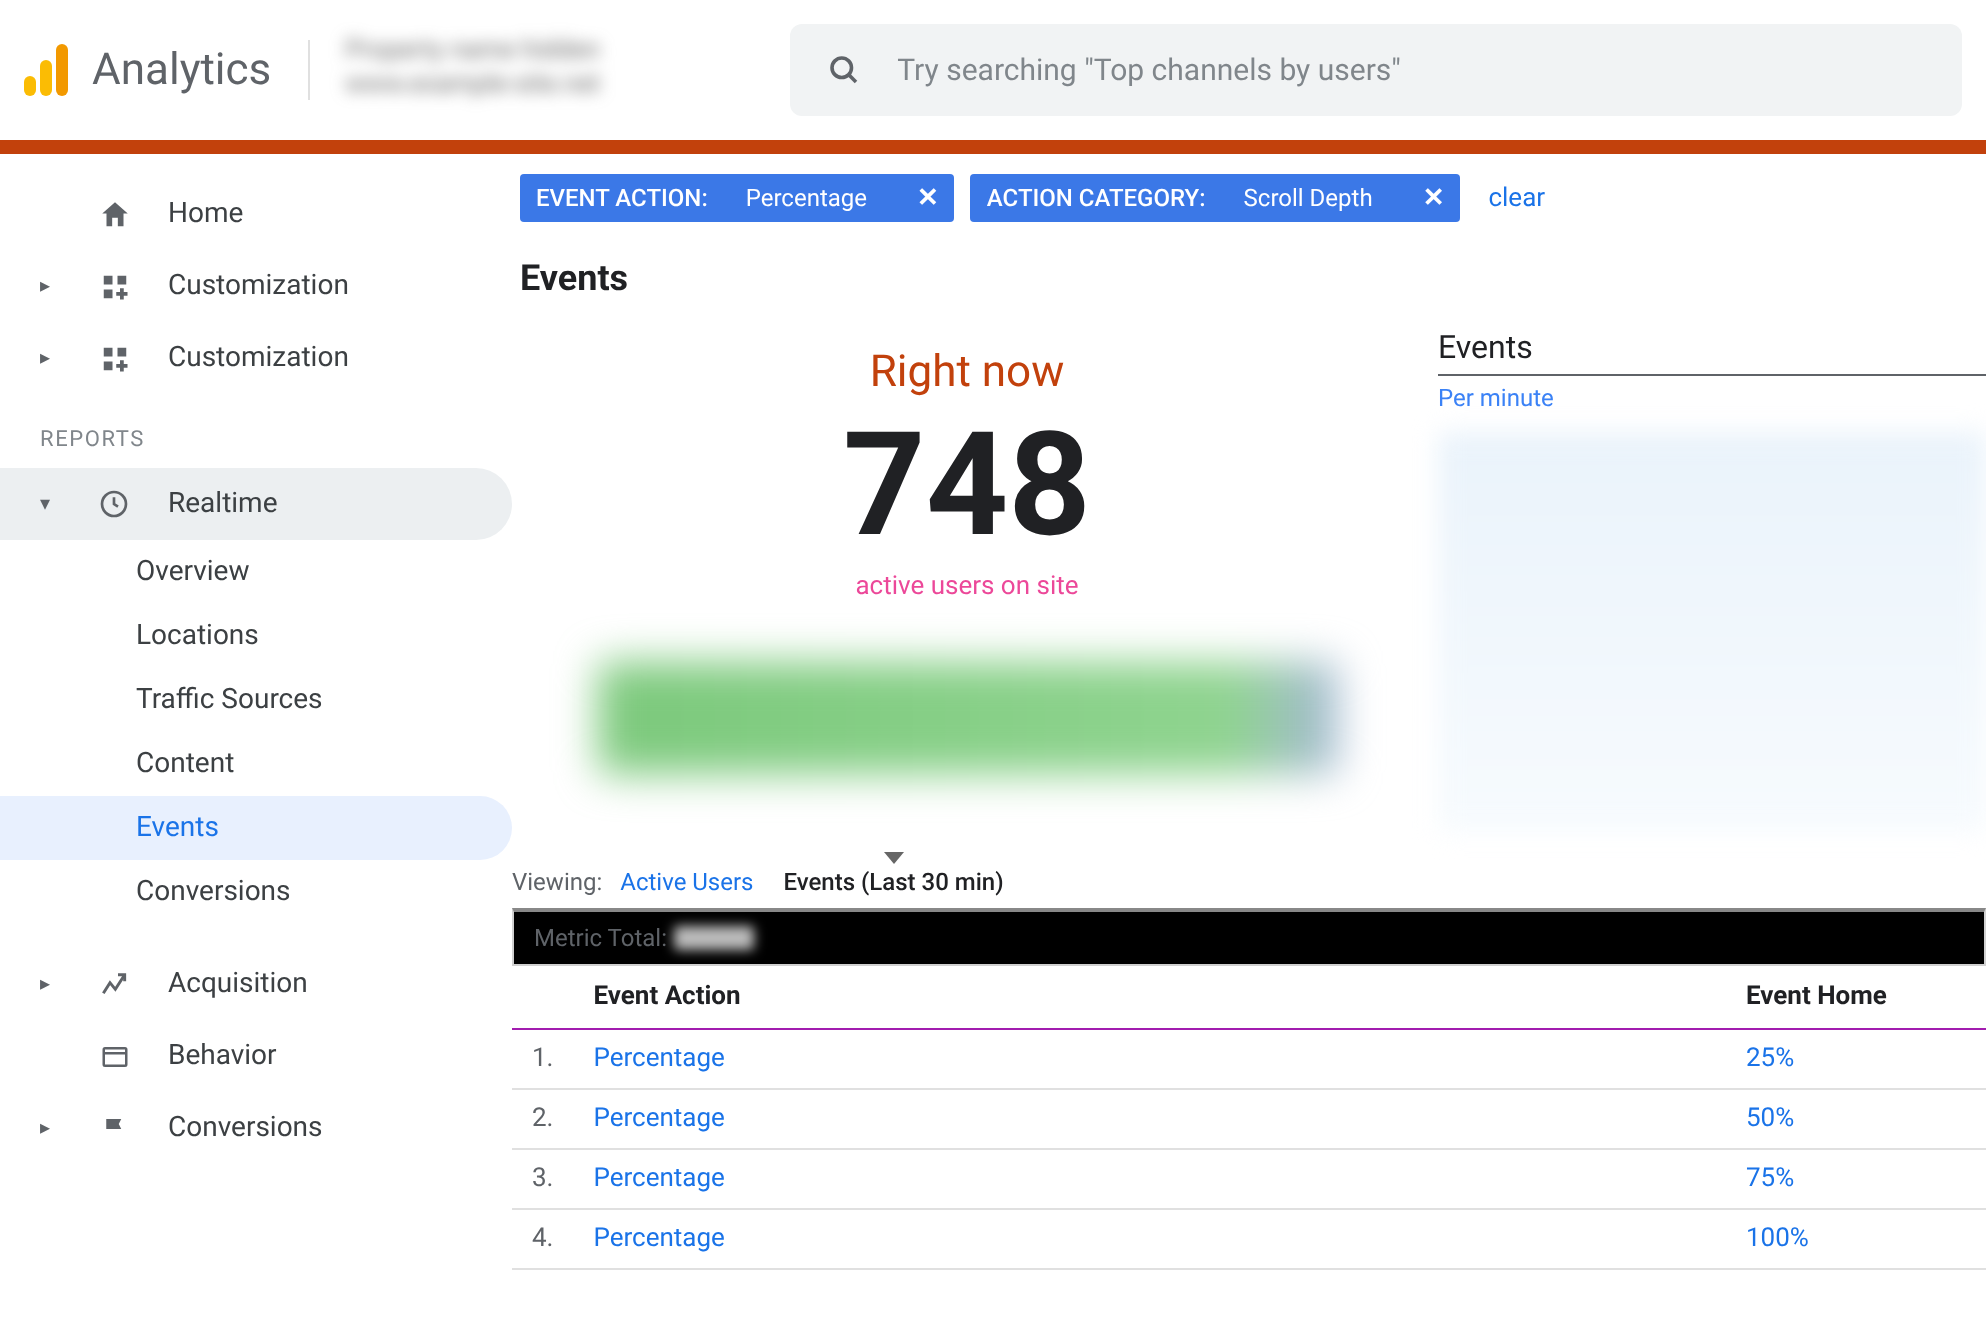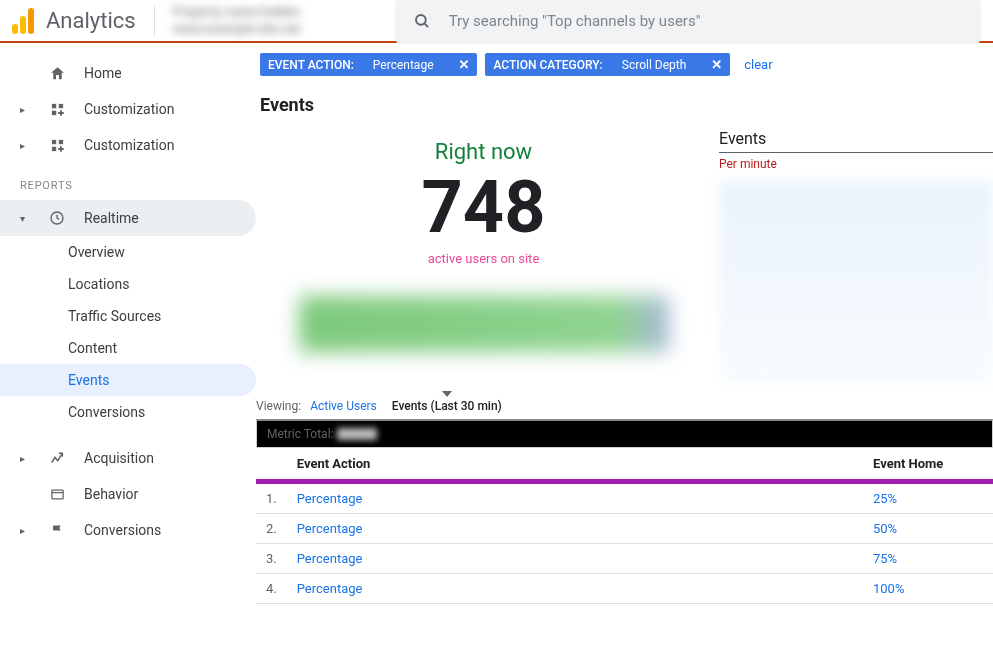--- a/index.html
+++ b/index.html
@@ -1,17 +1,17 @@
 <!DOCTYPE html>
 <html><head>
 <meta charset="utf-8">
 <style>
 * { box-sizing: border-box; margin: 0; padding: 0; }
 body { font-family: Roboto, Arial, sans-serif; font-size: 13px; color: #202124; background: #fff; width: 993px; height: 662px; overflow: hidden; }
-.header { display: flex; align-items: center; height: 43px; border-bottom: 2px solid #c2410c; padding: 0 12px; gap: 12px; }
+.header { display: flex; align-items: center; height: 77px; border-bottom: 7px solid #c2410c; padding: 0 12px; gap: 12px; }
 .logo { display: flex; align-items: center; gap: 8px; }
 .logo-icon { width: 26px; height: 26px; display: flex; align-items: flex-end; gap: 2px; }
 .logo-bar { width: 6px; border-radius: 3px; }
 .app-name { font-size: 22px; color: #5f6368; font-weight: 400; }
 .header-sep { width: 1px; height: 30px; background: #e0e0e0; margin: 0 6px; }
 .blurred-text { filter: blur(4px); color: #666; font-size: 13px; line-height: 1.3; width: 210px; }
 .search-wrap { flex: 1; background: #f1f3f4; border-radius: 6px; height: 46px; display: flex; align-items: center; padding: 0 18px; gap: 18px; }
 .search-icon { font-size: 20px; color: #5f6368; }
 .search-placeholder { color: #80868b; font-size: 15px; }
 .layout { display: flex; height: calc(100% - 60px); }
@@ -26,36 +26,36 @@
 .main { flex: 1; padding: 0; overflow: hidden; }
 .filter-bar { display: flex; align-items: center; gap: 8px; padding: 10px 4px 10px 4px; }
 .chip { background: #3b78e7; color: #fff; font-size: 12px; padding: 4px 8px; display: flex; align-items: center; gap: 19px; border-radius: 2px; }
 .chip-label { font-weight: 500; }
 .chip-value { font-weight: 400; }
 .chip-close { font-size: 13px; font-weight: bold; margin-left: 6px; cursor: pointer; }
 .clear-link { color: #1a73e8; font-size: 13px; cursor: pointer; margin-left: 6px; }
 .page-title { font-size: 18px; font-weight: 700; padding: 8px 0 14px 4px; }
 .content-row { display: flex; gap: 12px; padding-left: 4px; }
 .rightnow-box { flex: 1; text-align: center; padding: 10px 20px 20px; }
-.rightnow-title { font-size: 22px; color: #15803d; margin-bottom: 4px; }
+.rightnow-title { font-size: 22px; color: #c2410c; margin-bottom: 4px; }
 .rightnow-count { font-size: 72px; font-weight: 700; color: #202124; line-height: 1.1; }
 .rightnow-sub { font-size: 13px; color: #ec4899; margin-top: 4px; }
 .greenbar { margin: 30px auto 0; width: 370px; height: 56px; background: linear-gradient(90deg, #7cc97c, #8fd48f 85%, #a6b8d6); border-radius: 4px; filter: blur(10px); }
 .events-side { width: 274px; }
 .events-side-title { font-size: 16px; color: #202124; padding-bottom: 4px; border-bottom: 1px solid #5f6368; }
-.events-side-sub { font-size: 12px; color: #b91c1c; padding-top: 4px; }
+.events-side-sub { font-size: 12px; color: #3b82f6; padding-top: 4px; }
 .blur-chart { width: 100%; height: 200px; margin-top: 10px; background: linear-gradient(180deg, #eaf3fb, #f7fbfe); filter: blur(6px); border-radius: 4px; }
 .viewing-row { padding: 18px 0 6px 0; font-size: 12px; color: #5f6368; }
 .viewing-row .link { color: #1a73e8; margin: 0 6px; cursor: pointer; }
 .viewing-row .active-tab { color: #202124; font-weight: 500; margin-left: 6px; position: relative; }
 .viewing-row .caret::before { content: ""; position: absolute; top: -8px; left: 50%; transform: translateX(-50%); border-left: 5px solid transparent; border-right: 5px solid transparent; border-top: 6px solid #666; }
 .metric-total { background: #000000; border: 1px solid #d0d0d0; border-top: 2px solid #888; padding: 6px 10px; font-size: 12px; color: #5f6368; display: flex; align-items: center; gap: 4px; }
 .metric-blur { width: 40px; height: 12px; background: #bbb; filter: blur(3px); border-radius: 2px; }
 .data-table { width: 100%; border-collapse: collapse; font-size: 13px; }
-.data-table th { text-align: left; font-weight: 700; padding: 8px 10px; color: #202124; border-bottom: 5px solid #a21caf; background: #fff; }
+.data-table th { text-align: left; font-weight: 700; padding: 8px 10px; color: #202124; border-bottom: 1px solid #a21caf; background: #fff; }
 .data-table td { padding: 7px 10px; border-bottom: 1px solid #e0e0e0; }
 .data-table td.idx { width: 26px; text-align: right; color: #5f6368; }
 .data-table td.link { color: #1a73e8; cursor: pointer; }
 svg { display: block; }
 </style>
 </head>
 <body>
 
 <div class="header">
   <div class="logo">

